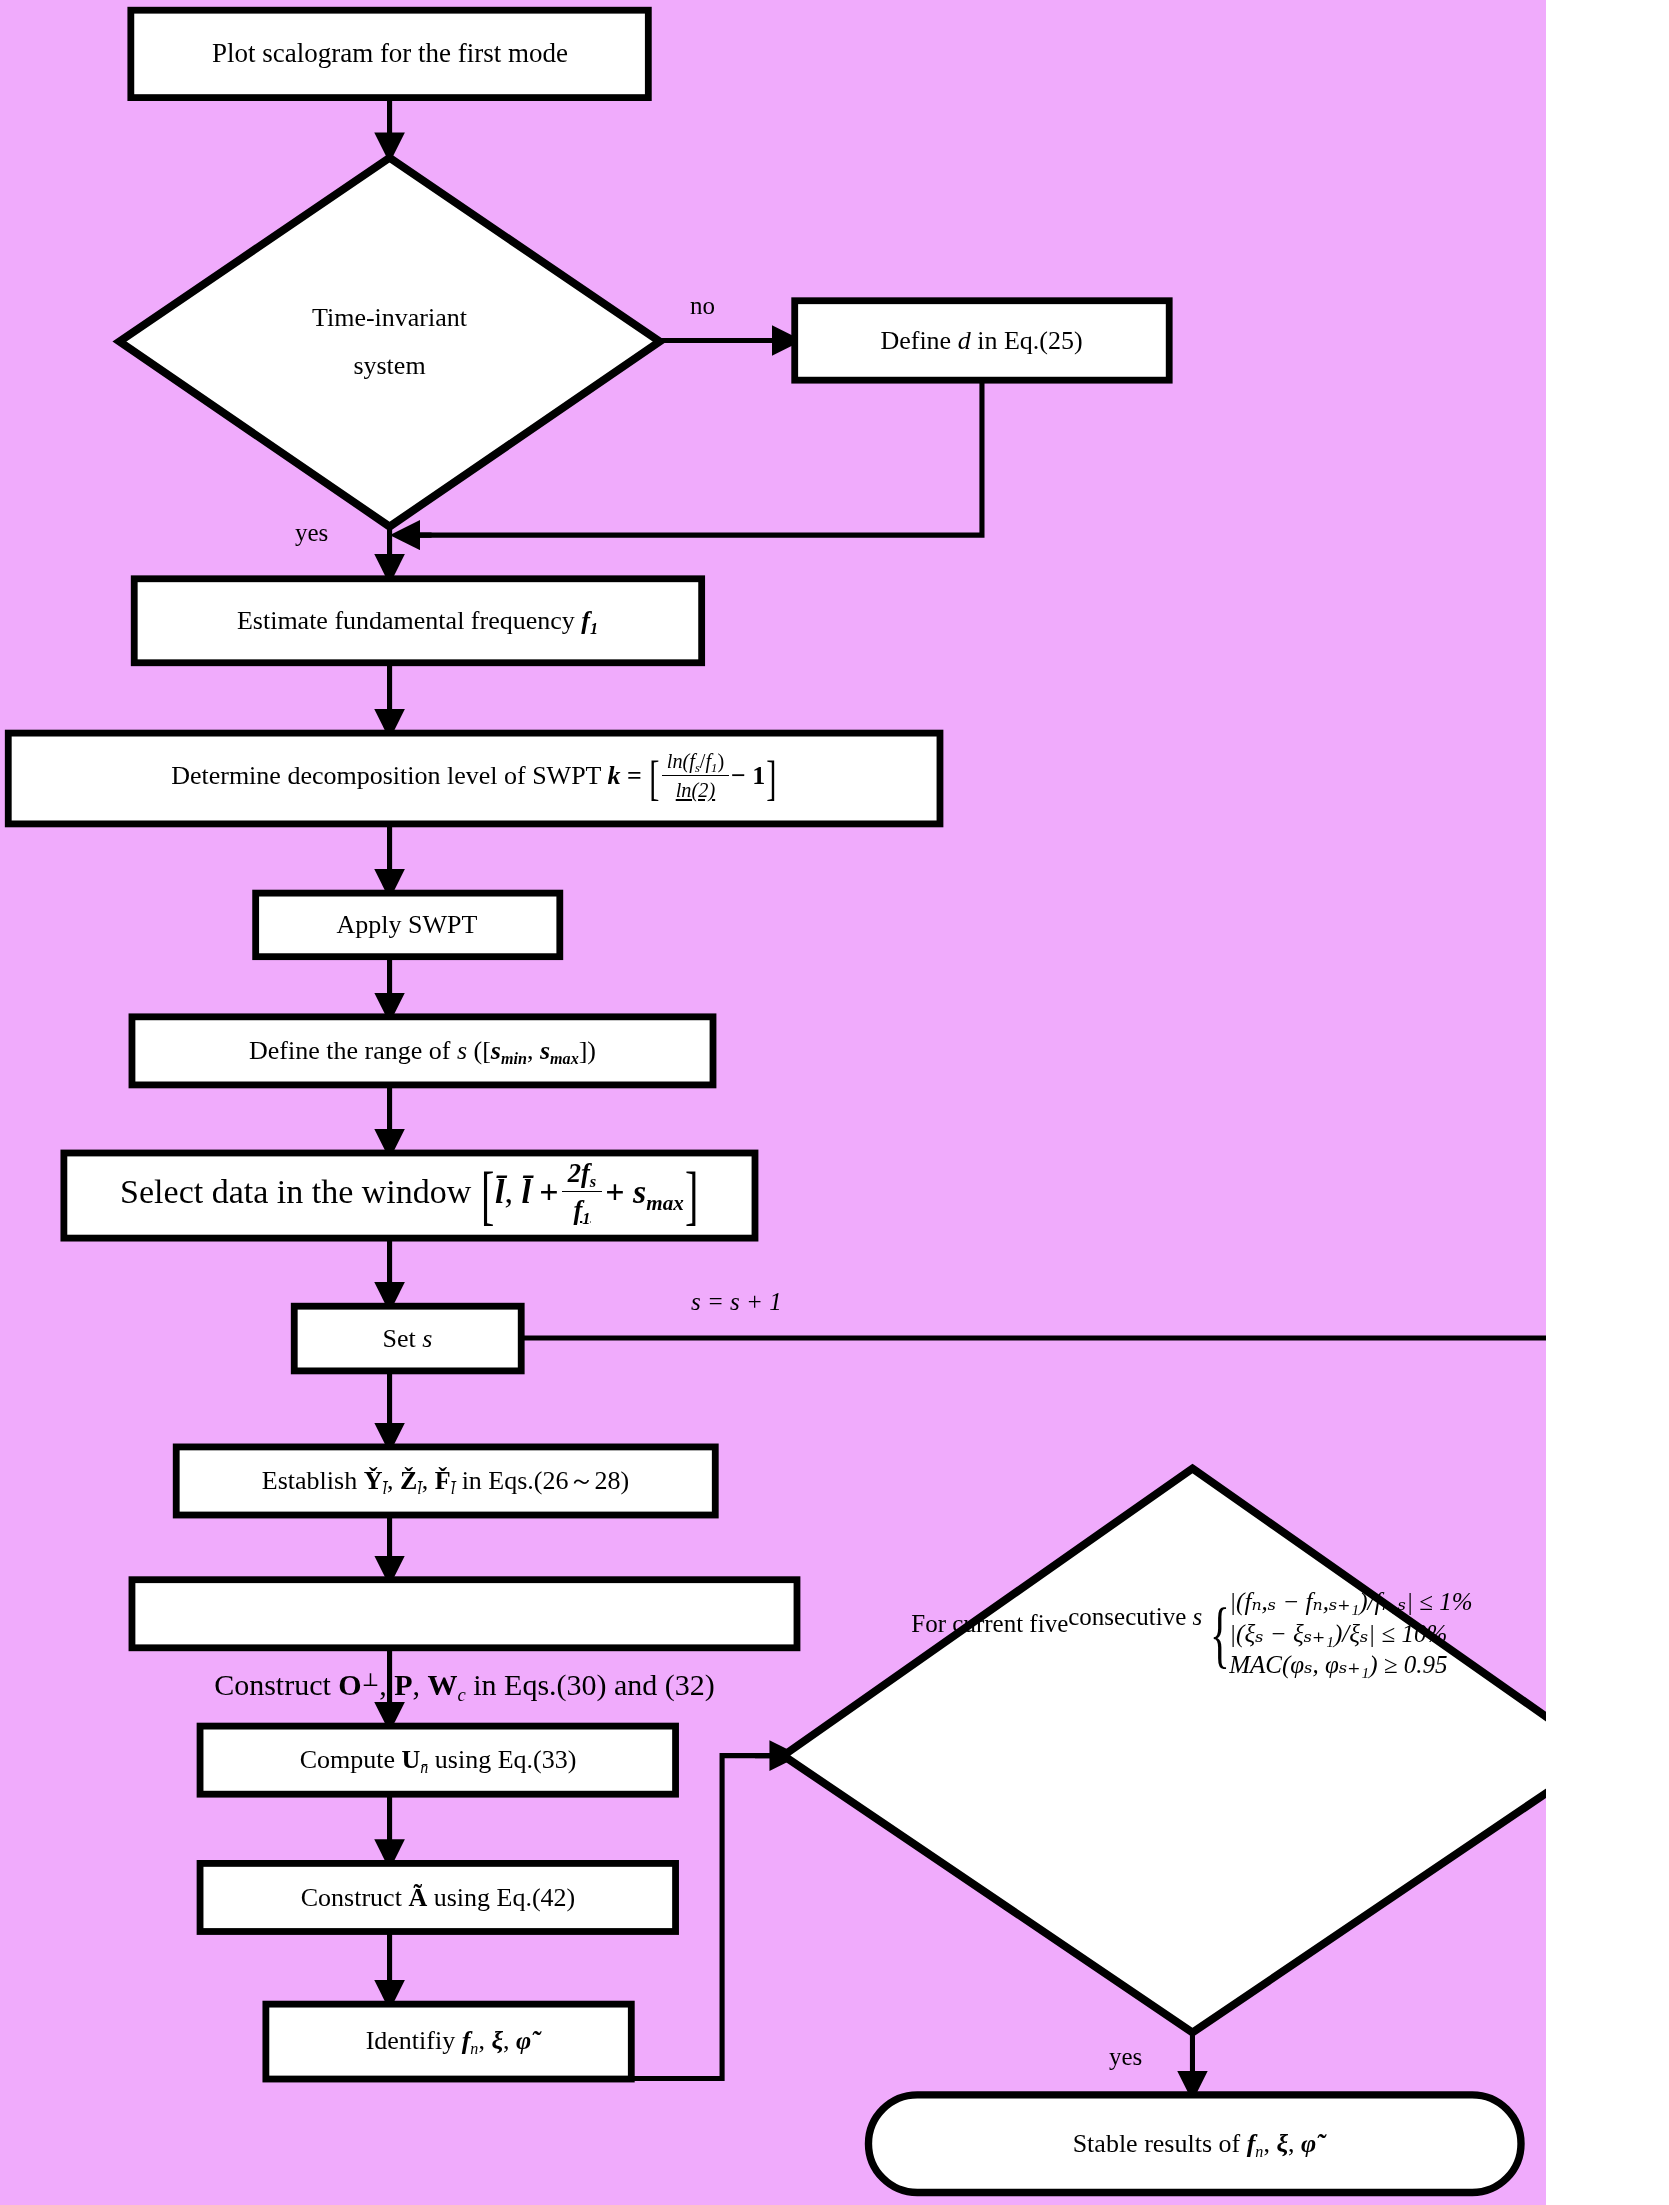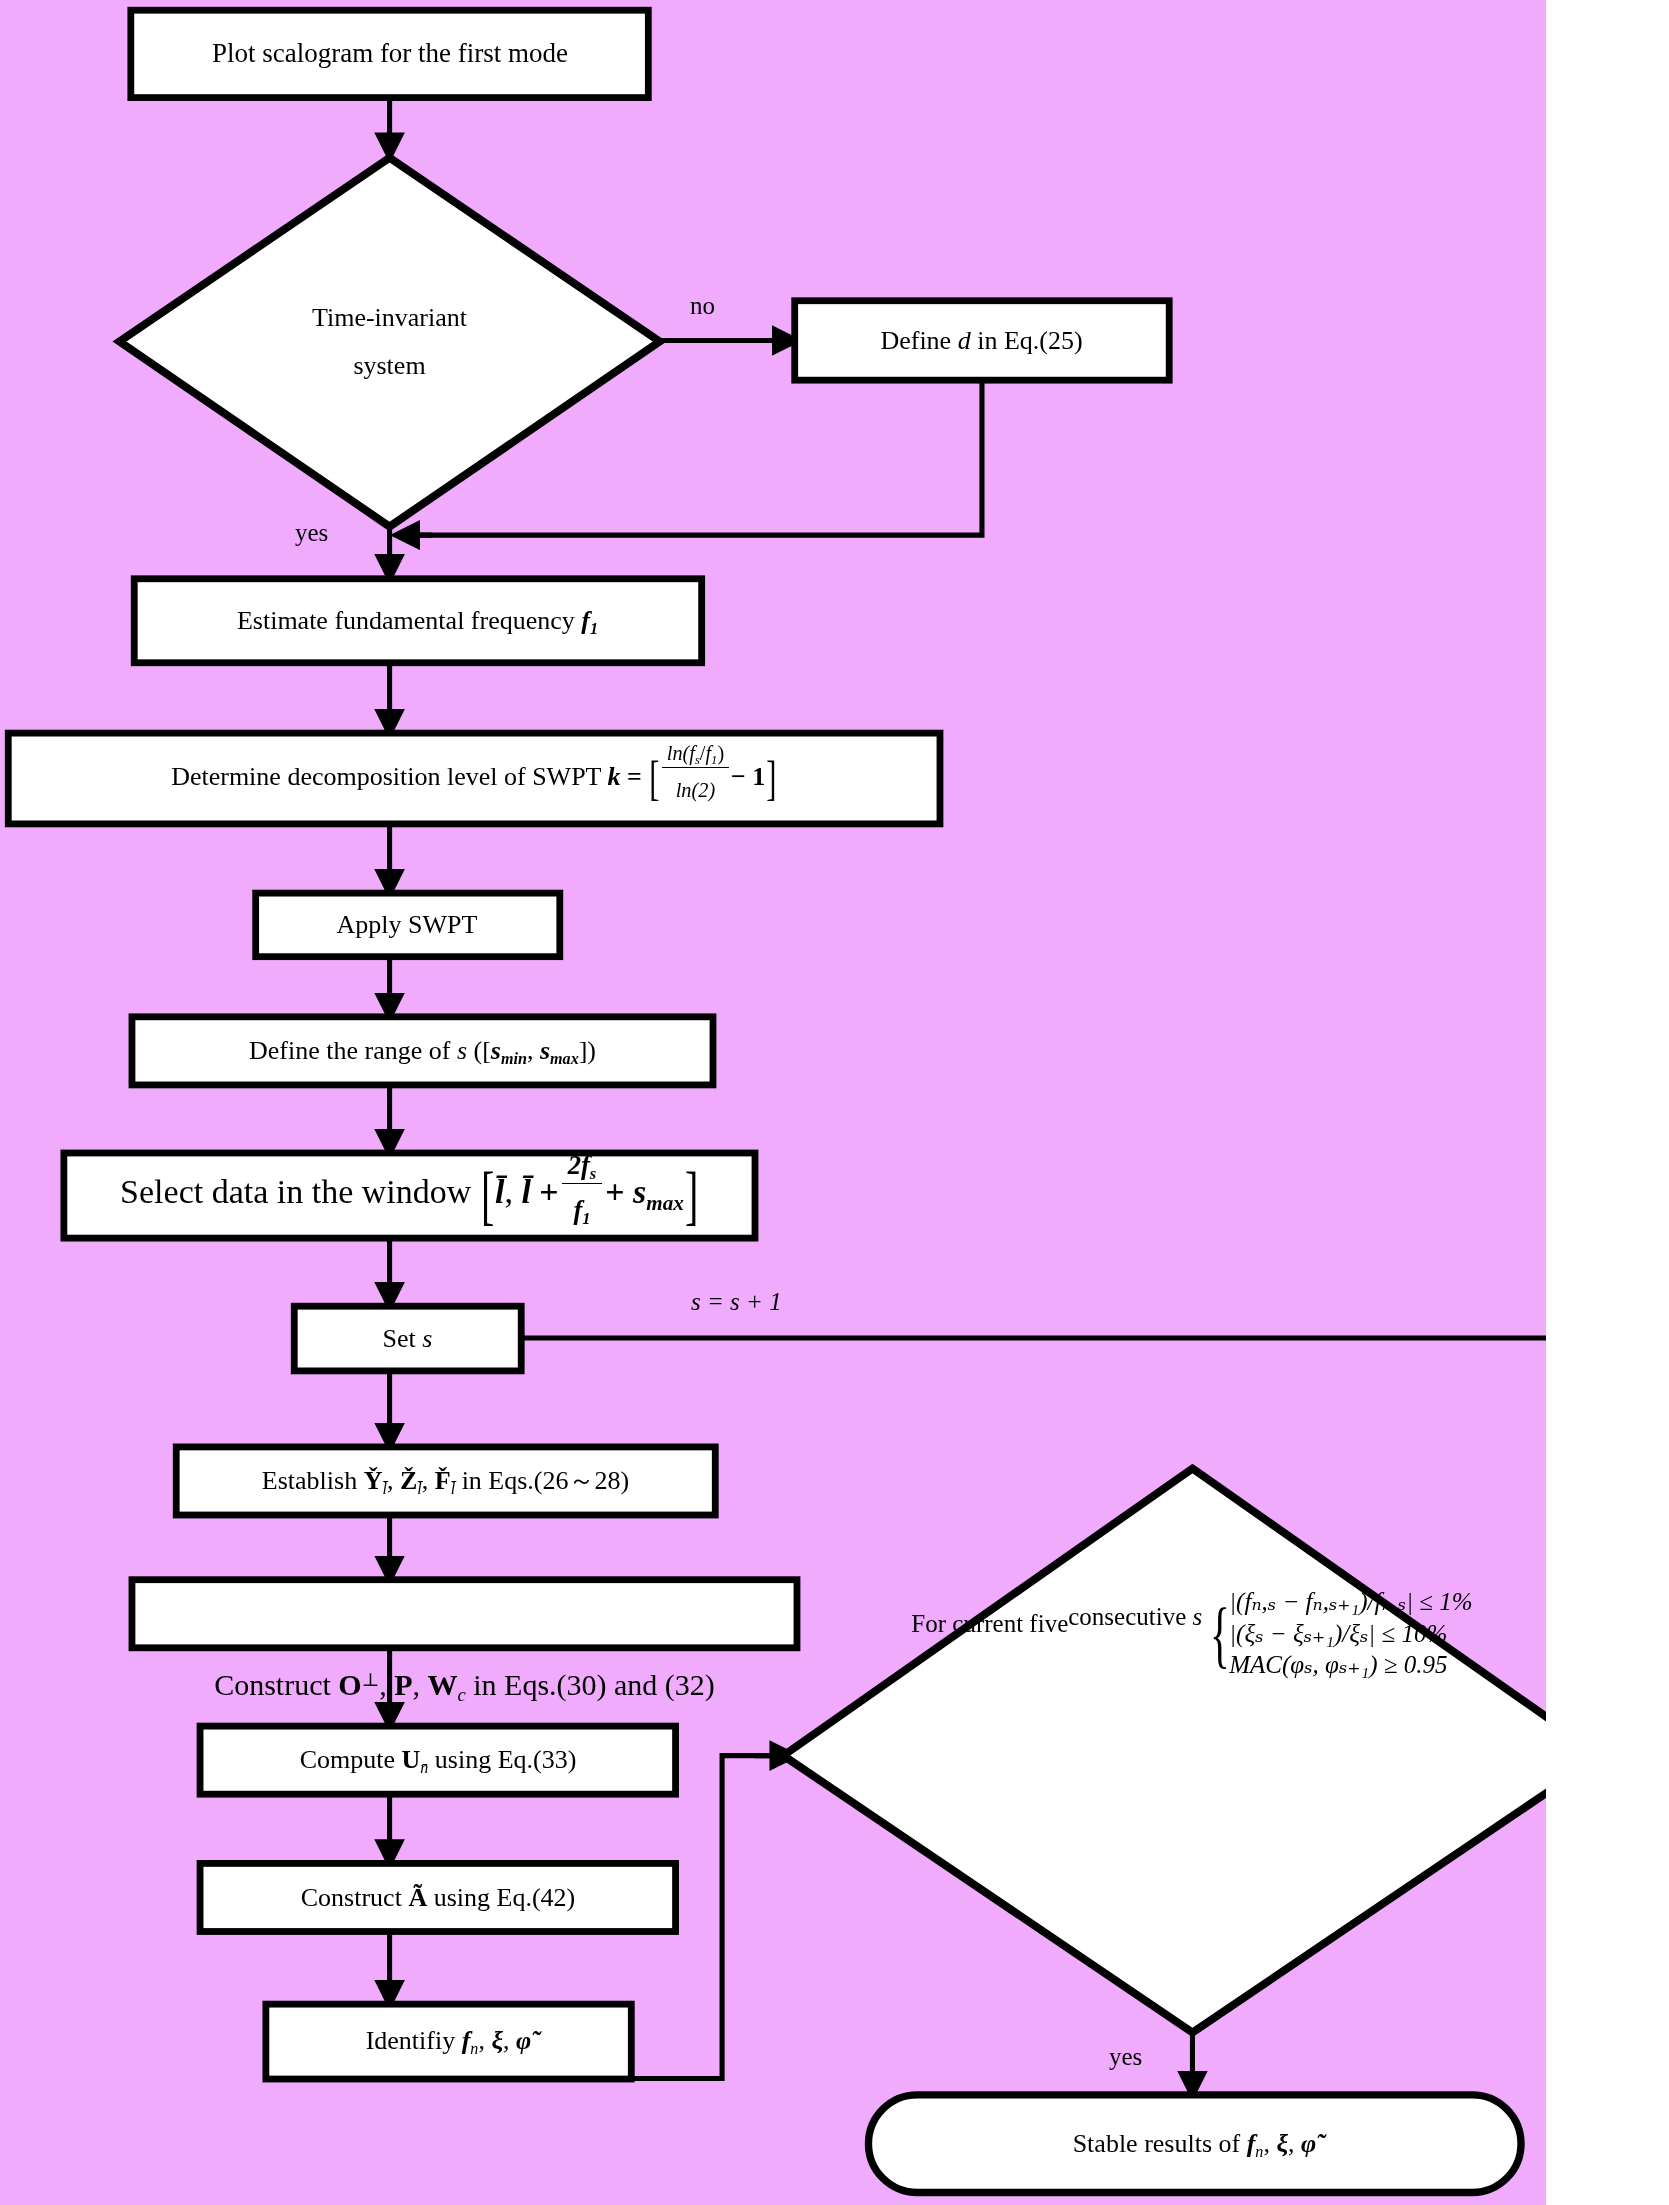--- a/index.html
+++ b/index.html
@@ -58,21 +58,21 @@
   .frac {
     display: inline-flex;
     flex-direction: column;
     vertical-align: middle;
     text-align: center;
     font-size: 0.78em;
     line-height: 1.08;
     margin: 0 0.12em;
   }
   .frac .num { padding: 0 0.22em; }
-  .frac .den { border-top: 1.7px solid #000; padding: 12px 0.22em; }
+  .frac .den { border-top: 1.7px solid #000; padding: 4px 0.22em; text-decoration: underline; }
   .bigbracket {
     display: inline-block;
     font-size: 1.9em;
     font-weight: 300;
     vertical-align: middle;
     transform: scaleX(0.62);
     margin: 0 -0.05em;
   }
   .stack {
     display: inline-flex;

